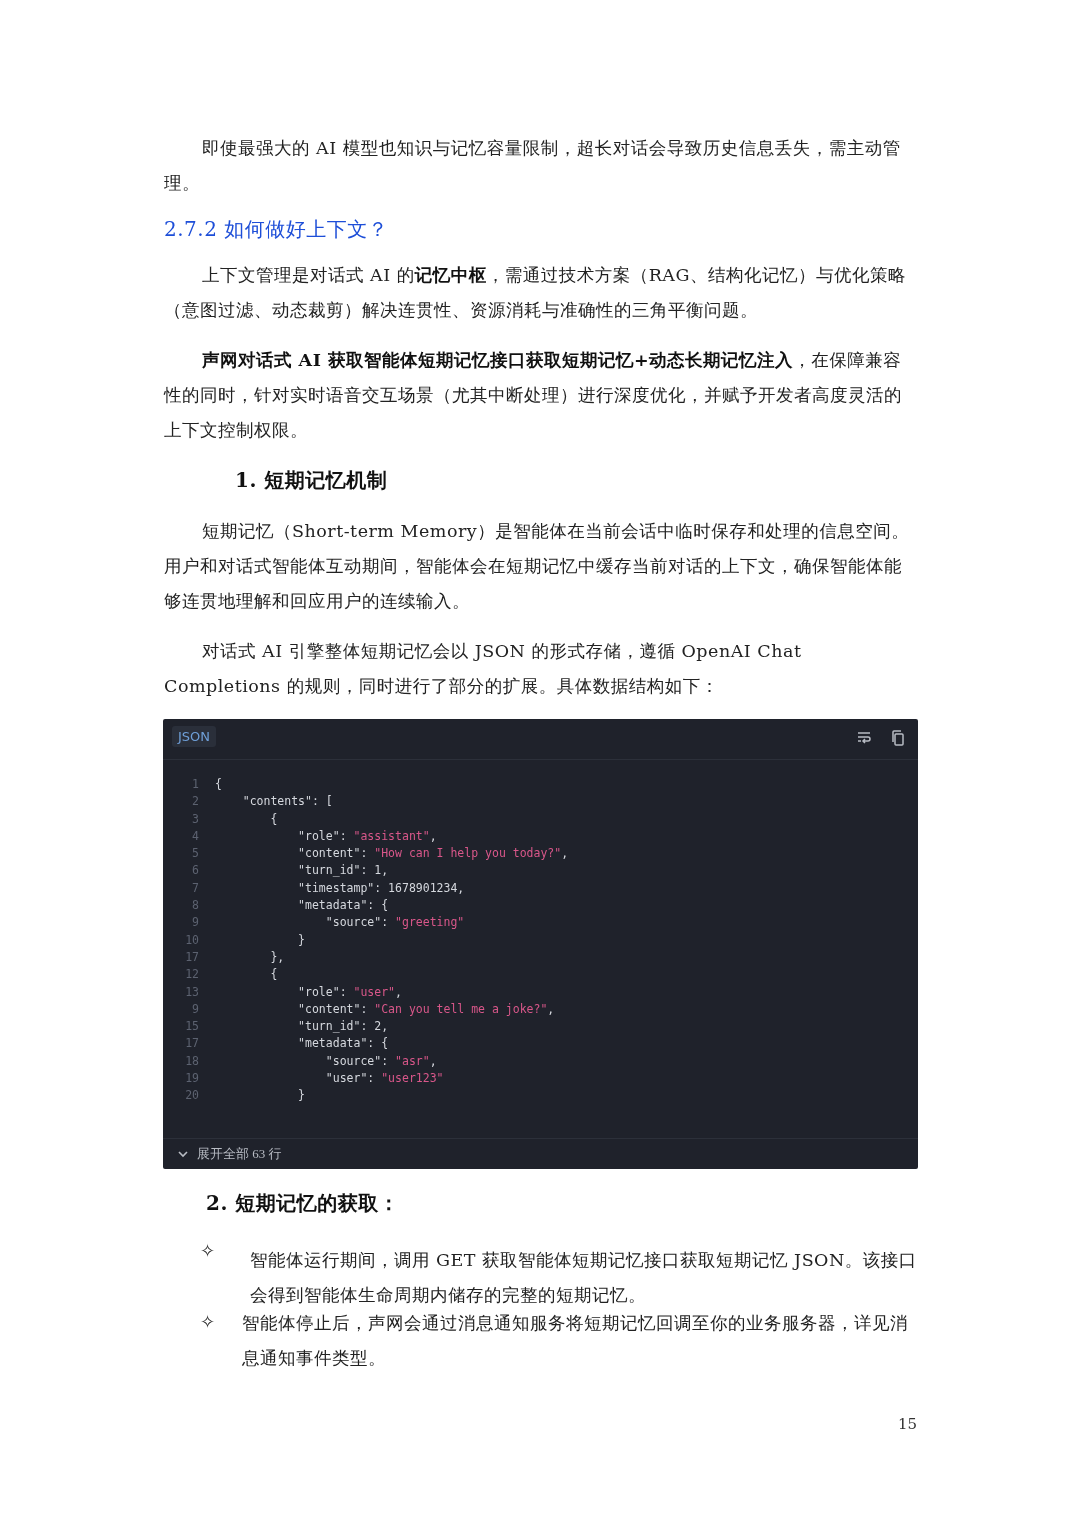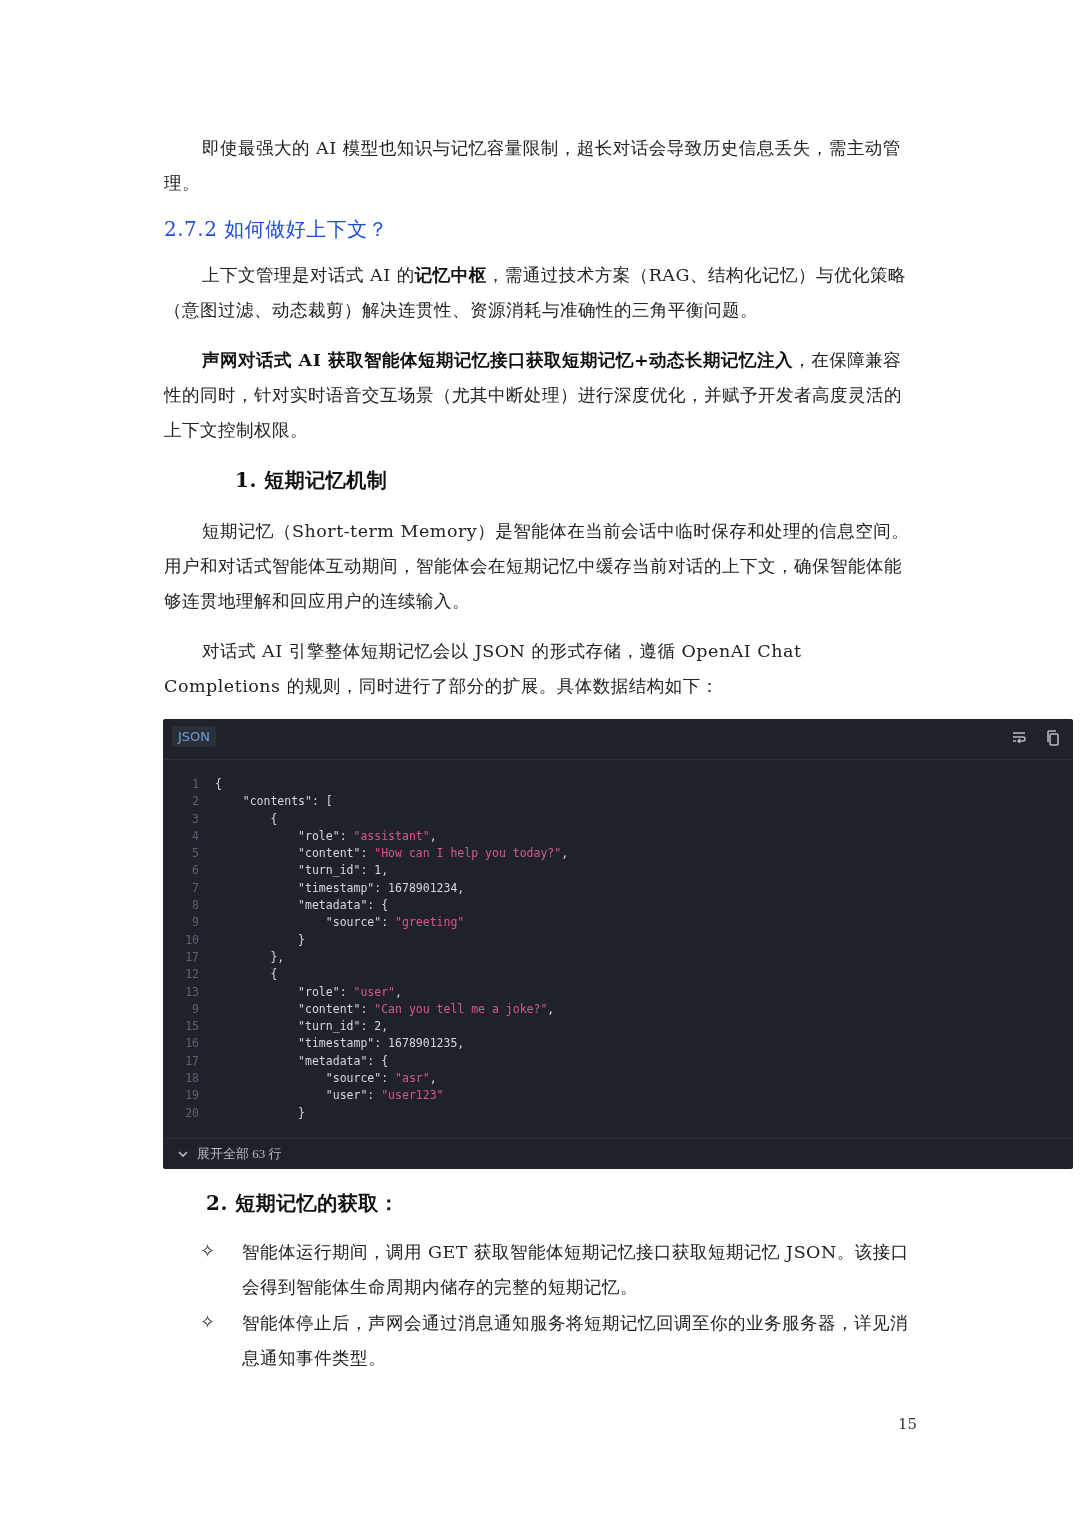--- a/index.html
+++ b/index.html
@@ -3,21 +3,21 @@
 <meta charset="utf-8">
 <style>
   html, body { margin:0; padding:0; background:#ffffff; }
   body { width:1080px; height:1527px; position:relative; overflow:hidden;
          font-family:"DejaVu Serif","Liberation Serif",serif; color:#222; }
   .p { position:absolute; left:164px; width:754px; font-size:17.5px; line-height:35px; letter-spacing:0.5px; }
   .indent { text-indent:38px; }
   .h2 { position:absolute; left:164px; font-size:20px; font-weight:normal; color:#1d4ed8; letter-spacing:0.5px; }
   .h3 { position:absolute; left:206px; font-size:20px; font-weight:bold; color:#111; letter-spacing:0.5px; }
   b { font-weight:bold; color:#111; }
-  .code-block { position:absolute; left:163px; top:719px; width:910px; height:450px; background:#1f222b; border-radius:2px; }
+  .code-block { position:absolute; left:163px; top:719px; width:755px; height:450px; background:#1f222b; border-radius:2px; }
   .code-header { height:40px; border-bottom:1px solid #2c303a; position:relative; }
   .lang-badge { position:absolute; left:9px; top:7px; padding:3px 6px; font-family:"DejaVu Sans","Liberation Sans",sans-serif; font-size:13px; color:#6f9fd8; background:#2a2f3a; border-radius:3px; }
   .hdr-icons { position:absolute; right:12px; top:10px; display:flex; gap:18px; }
   .hdr-icons span { width:16px; height:18px; display:inline-block; }
   .code-body { position:relative; padding-top:16px; }
   .line { height:17.3px; line-height:17.3px; font-family:"DejaVu Sans Mono","Liberation Mono",monospace; font-size:11.5px; color:#d5d8de; white-space:pre; position:relative; }
   .ln { position:absolute; left:10px; width:26px; text-align:right; color:#5c6270; }
   .code { position:absolute; left:52px; }
   .str { color:#d9578a; }
   .code-footer { position:absolute; left:0; right:0; bottom:0; height:30px; border-top:1px solid #2c303a; font-family:Liberation Serif, serif; font-size:13px; color:#b8bcc4; display:flex; align-items:center; padding-left:14px; gap:8px; }
@@ -68,35 +68,34 @@
       <div class="line"><span class="ln">6</span><span class="code"><span>            </span><span>"turn_id"</span><span>: 1,</span><span class="str"></span><span></span></span></div>
       <div class="line"><span class="ln">7</span><span class="code"><span>            </span><span>"timestamp"</span><span>: 1678901234,</span><span class="str"></span><span></span></span></div>
       <div class="line"><span class="ln">8</span><span class="code"><span>            </span><span>"metadata"</span><span>: {</span><span class="str"></span><span></span></span></div>
       <div class="line"><span class="ln">9</span><span class="code"><span>                </span><span>"source"</span><span>: </span><span class="str">"greeting"</span><span></span></span></div>
       <div class="line"><span class="ln">10</span><span class="code"><span>            </span><span></span><span>}</span><span class="str"></span><span></span></span></div>
       <div class="line"><span class="ln">17</span><span class="code"><span>        </span><span></span><span>},</span><span class="str"></span><span></span></span></div>
       <div class="line"><span class="ln">12</span><span class="code"><span>        </span><span></span><span>{</span><span class="str"></span><span></span></span></div>
       <div class="line"><span class="ln">13</span><span class="code"><span>            </span><span>"role"</span><span>: </span><span class="str">"user"</span><span>,</span></span></div>
       <div class="line"><span class="ln">9</span><span class="code"><span>            </span><span>"content"</span><span>: </span><span class="str">"Can you tell me a joke?"</span><span>,</span></span></div>
       <div class="line"><span class="ln">15</span><span class="code"><span>            </span><span>"turn_id"</span><span>: 2,</span><span class="str"></span><span></span></span></div>
-      <div class="line"><span class="ln">16</span><span class="code"><span>            </span><span>"timestamp"</span><span>: 1678901235,</span><span class="str"></span><span></span></span></div>
       <div class="line"><span class="ln">17</span><span class="code"><span>            </span><span>"metadata"</span><span>: {</span><span class="str"></span><span></span></span></div>
       <div class="line"><span class="ln">18</span><span class="code"><span>                </span><span>"source"</span><span>: </span><span class="str">"asr"</span><span>,</span></span></div>
       <div class="line"><span class="ln">19</span><span class="code"><span>                </span><span>"user"</span><span>: </span><span class="str">"user123"</span><span></span></span></div>
       <div class="line"><span class="ln">20</span><span class="code"><span>            </span><span></span><span>}</span><span class="str"></span><span></span></span></div>
     </div>
   <div class="code-footer">
     <svg width="12" height="10" viewBox="0 0 12 10">
         <path d="M2 3l4 4 4-4" stroke="#b8bcc4" stroke-width="1.6" fill="none"></path>
       </svg>
     <span>展开全部 63 行</span>
   </div>
 </div>
 
 <div class="h3" style="top:1190px;">2. 短期记忆的获取：</div>
 
 <span class="bullet" style="top:1240px;">✧</span>
-<p class="bp" style="top:1235px;margin:0;">智能体运行期间，调用 GET 获取智能体短期记忆接口获取短期记忆 JSON。该接口会得到智能体生命周期内储存的完整的短期记忆。</p>
+<p class="bp" style="top:1235px;margin:8px;">智能体运行期间，调用 GET 获取智能体短期记忆接口获取短期记忆 JSON。该接口会得到智能体生命周期内储存的完整的短期记忆。</p>
 
 <span class="bullet" style="top:1311px;">✧</span>
 <p class="bp" style="top:1306px;margin:0;">智能体停止后，声网会通过消息通知服务将短期记忆回调至你的业务服务器，详见消息通知事件类型。</p>
 
 <div class="page-num">15</div>
 
 </body></html>

